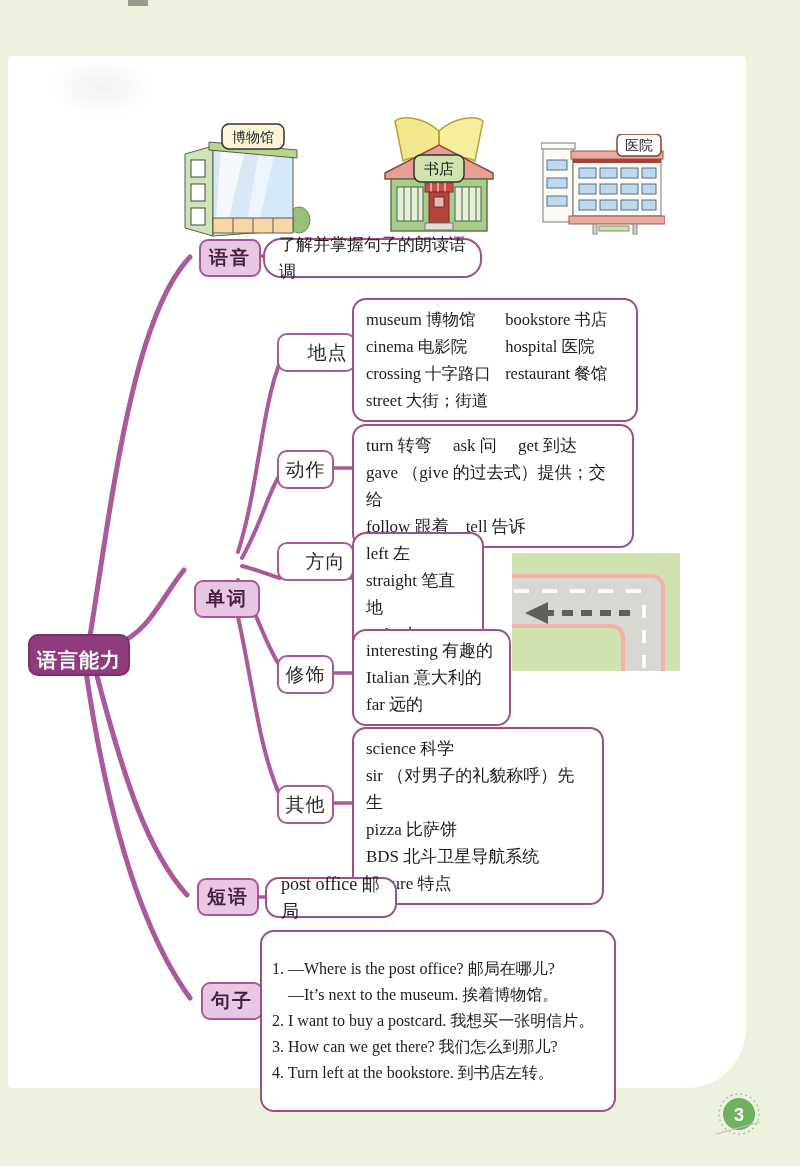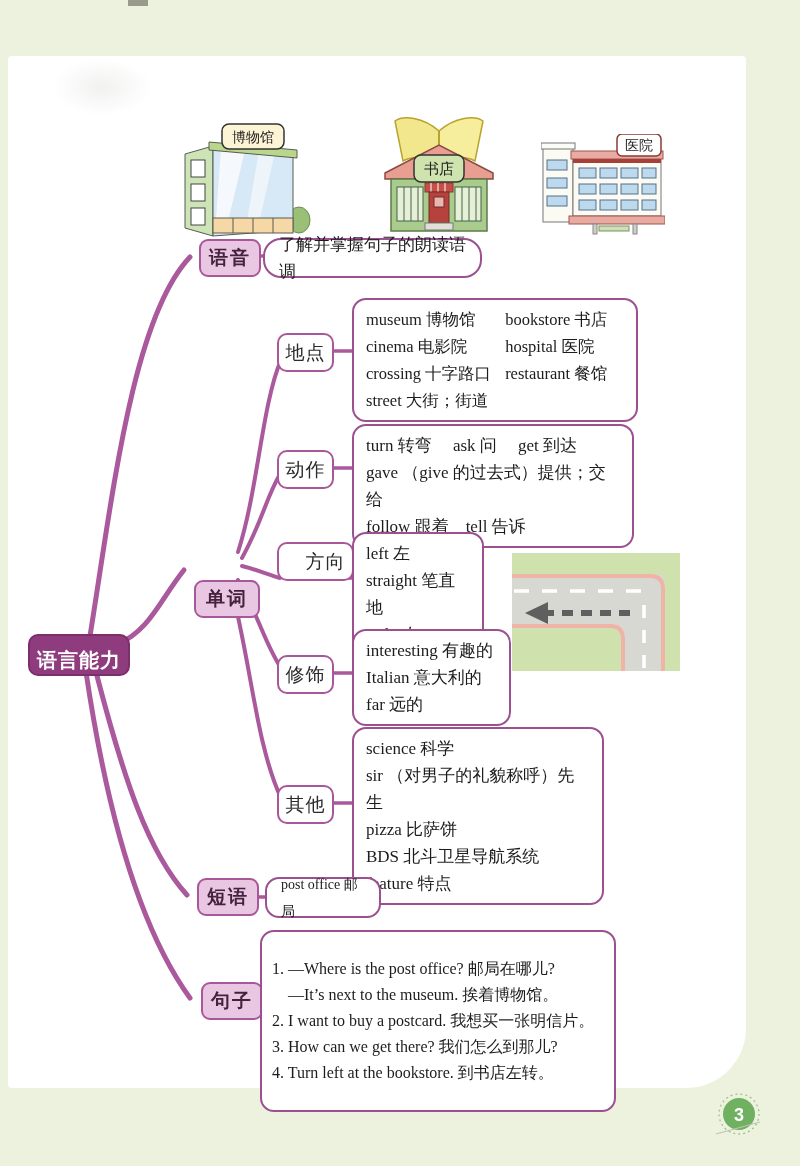--- a/index.html
+++ b/index.html
@@ -154,21 +154,21 @@
   <div class="node" style="left:180px;top:580px;width:62px;height:34px;">
     <span>单词</span>
   </div>
   <div class="node" style="left:183px;top:878px;width:58px;height:34px;">
     <span>短语</span>
   </div>
   <div class="node" style="left:187px;top:982px;width:58px;height:34px;">
     <span>句子</span>
   </div>
 
-  <div class="subnode" style="left:277px;top:333px;width:53px;height:35px;">
+  <div class="subnode" style="left:277px;top:333px;width:53px;height:35px;padding-left:22px;">
     <span>地点</span>
   </div>
   <div class="subnode" style="left:277px;top:450px;width:53px;height:35px;justify-content:center;">
     <span>动作</span>
   </div>
   <div class="subnode" style="left:277px;top:542px;width:53px;height:35px;padding-left:20px;">
     <span>方向</span>
   </div>
   <div class="subnode" style="left:277px;top:655px;width:53px;height:35px;">
     <span>修饰</span>
@@ -224,21 +224,21 @@
   <div class="box" style="left:352px;top:727px;width:224px;">
     <div>
         <div class="bx-line">science 科学</div>
         <div class="bx-line">sir （对男子的礼貌称呼）先生</div>
         <div class="bx-line">pizza 比萨饼</div>
         <div class="bx-line">BDS 北斗卫星导航系统</div>
         <div class="bx-line">feature 特点</div>
       </div>
   </div>
 
-  <div class="box center" style="left:265px;top:877px;width:116px;height:41px;box-sizing:border-box;font-size:14px;">
+  <div class="box center" style="left:265px;top:877px;width:132px;height:41px;box-sizing:border-box;font-size:18px;">
     <span>post office 邮局</span>
   </div>
 
   <div class="box sent" style="left:260px;top:930px;width:332px;">
     <div>
         <div class="bx-line">1. —Where is the post office? 邮局在哪儿?</div>
         <div class="bx-line">　—It’s next to the museum. 挨着博物馆。</div>
         <div class="bx-line">2. I want to buy a postcard. 我想买一张明信片。</div>
         <div class="bx-line">3. How can we get there? 我们怎么到那儿?</div>
         <div class="bx-line">4. Turn left at the bookstore. 到书店左转。</div>

